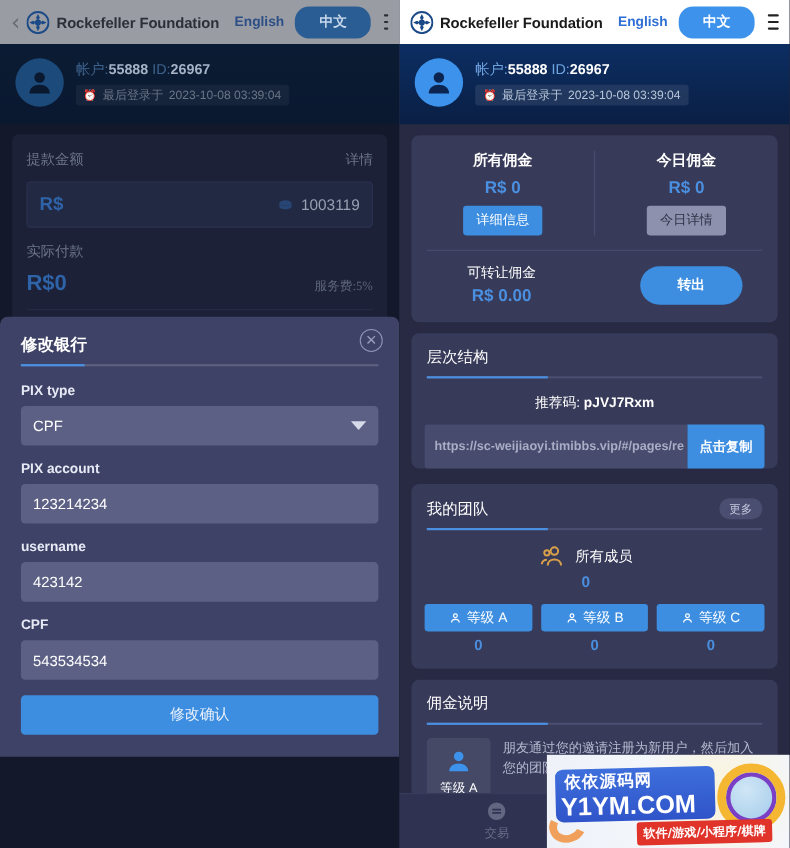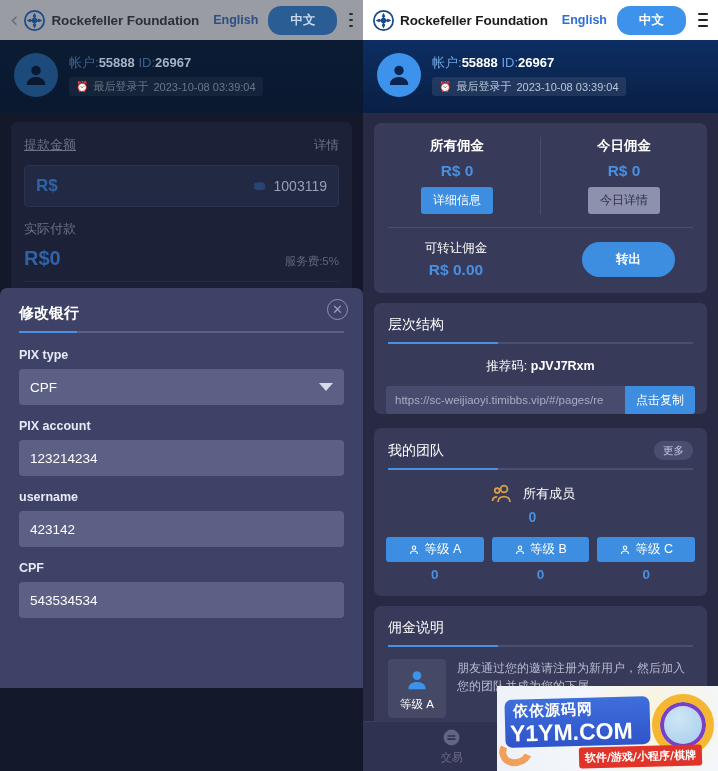--- a/index.html
+++ b/index.html
@@ -81,38 +81,38 @@
   .panel-left .acct-row1 .val { color: #a6b3c6; }
   .panel-left .acct-row2 { color: #6b7687; background: rgba(255,255,255,0.05); }
   .clock-icon { font-size: 10px; }
 
   
   .withdraw-card {
     margin: 9px 11px 0 11px; background: #1c2138;
     border-radius: 6px; padding: 14px 13px 0 13px;
   }
   .wd-row-top { display: flex; justify-content: space-between; align-items: baseline; }
-  .wd-label { font-size: 13px; color: #6b7489; text-decoration: underline; }
+  .wd-label { font-size: 13px; color: #6b7489; }
   .wd-detail { font-size: 12.5px; color: #6b7489; }
   .wd-input {
     margin-top: 11px; height: 42px; background: #222942;
     border: 1px solid #2c3350; border-radius: 4px;
     display: flex; align-items: center; padding: 0 11px;
   }
   .wd-ph { font-size: 17px; color: #2f63a8; font-weight: bold; }
   .wd-right { margin-left: auto; display: flex; align-items: center; gap: 7px; }
   .wd-coin { width: 15px; height: 15px; opacity: .5; }
   .wd-amount { font-size: 14px; color: #97a0b2; }
   .wd-sub { margin-top: 13px; font-size: 13px; color: #6b7489; }
   .wd-pay-row {
     margin-top: 9px; display: flex; justify-content: space-between; align-items: baseline;
     padding-bottom: 11px; border-bottom: 1px solid #262c45;
   }
   .wd-pay-amt { font-size: 20px; color: #2f63a8; font-weight: bold; }
-  .wd-fee { font-size: 11.5px; color: #5d6579; }
+  .wd-fee { font-size: 11.5px; color: #5d6579; font-family: Liberation Serif, serif; }
   .wd-method { display: flex; align-items: center; gap: 7px; padding: 11px 0 14px 0; }
   .wd-method-ico { width: 14px; height: 14px; }
   .wd-method-txt { font-size: 13px; color: #5e6171; }
 
   
   .modal-backdrop {
     position: absolute; left: 0; top: 288px; width: 363px; height: 400px;
     background: #3e4266; border-radius: 7px 7px 0 0;
   }
   .modal-inner { padding: 16px 19px 0 19px; position: relative; }
@@ -170,21 +170,21 @@
   .sec-more {
     margin-left: auto; font-size: 10.5px; color: #c5c8dd;
     background: #4a4e70; padding: 2.5px 9px; border-radius: 9px;
   }
   .sec-rule-wrap { height: 2px; background: #4a4e70; margin: 8px 14px 0 14px; position: relative; }
   .sec-rule { position: absolute; left: 0; top: 0; height: 2px; width: 110px; background: #4a8fe0; }
 
   
   .hier-code { text-align: center; padding: 14px 0 11px 0; font-size: 12.5px; color: #ffffff; }
   .hier-code .c { font-weight: bold; }
-  .hier-link-row { display: flex; margin: 0 12px 14px 12px; height: 28px; }
+  .hier-link-row { display: flex; margin: 0 12px 14px 12px; height: 40px; font-weight: bold; }
   .hier-link {
     flex: 1; background: #474b6d; border-radius: 3px 0 0 3px;
     display: flex; align-items: center; padding: 0 9px;
     font-size: 11.5px; color: #a9adc5; overflow: hidden; white-space: nowrap;
   }
   .hier-copy {
     background: #3d8ee0; color: #ffffff; font-size: 12px;
     display: flex; align-items: center; padding: 0 11px; border-radius: 0 3px 3px 0;
   }
 
@@ -359,20 +359,21 @@
 
         <div class="field-label">PIX account</div>
         <div class="field-box">123214234</div>
 
         <div class="field-label">username</div>
         <div class="field-box">423142</div>
 
         <div class="field-label">CPF</div>
         <div class="field-box">543534534</div>
 
+        <div class="modal-submit">修改确认</div>
       </div>
     </div>
   </div>
 
   <div class="panel panel-right">
 
     <div class="app-header">
       <span class="brand-logo">
         <svg viewBox="0 0 24 24">
             <circle cx="12" cy="12" r="11" fill="none" stroke="#1b4a88" stroke-width="2"></circle>

